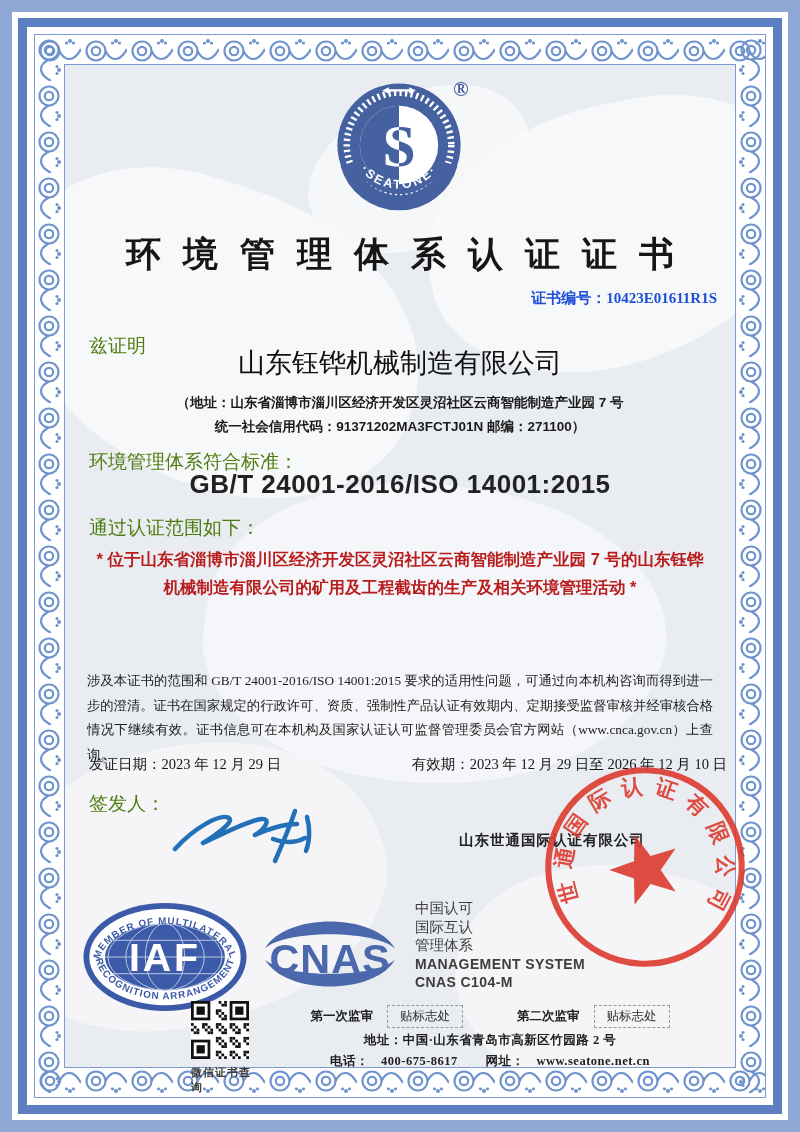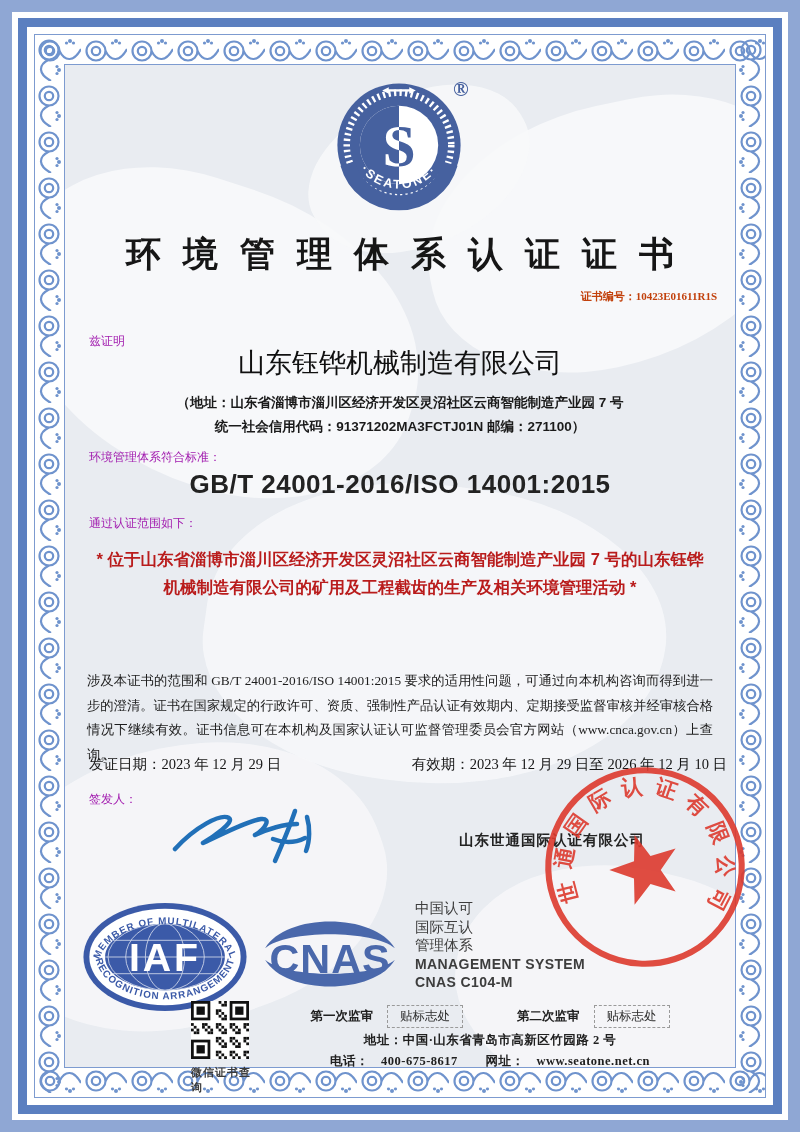--- a/index.html
+++ b/index.html
@@ -27,22 +27,22 @@
   .wm .w2 { width: 380px; height: 260px; right: -70px; top: 40px; border-radius: 60% 45% 65% 50%; transform: rotate(-12deg); }
   .wm .w3 { width: 460px; height: 300px; left: 140px; top: 420px; border-radius: 55% 48% 62% 45%; transform: rotate(8deg); opacity: .85; }
   .wm .w4 { width: 400px; height: 280px; left: -80px; top: 680px; border-radius: 50% 62% 45% 58%; transform: rotate(-20deg); opacity: .8; }
   .wm .w5 { width: 340px; height: 240px; right: -60px; bottom: -40px; border-radius: 58% 46% 60% 50%; transform: rotate(14deg); opacity: .8; }
   .wm .w6 { width: 230px; height: 150px; left: 240px; top: 30px; border-radius: 48% 60% 52% 64%; transform: rotate(-30deg); opacity: .9; }
 
   .abs { position: absolute; }
   .center { width: 100%; text-align: center; font-weight: bold; }
 
   .title { top: 166px; font-size: 35px; font-weight: bold; letter-spacing: 22px; padding-left: 22px; color: #161616; font-family: "Liberation Sans", sans-serif; }
-  .certno { top: 224px; right: 18px; font-size: 11px; font-weight: bold; color: #c2410c; }
-  .label { font-size: 12px; color: #a21caf; }
+  .certno { top: 224px; right: 18px; font-size: 15px; font-weight: bold; color: #1d4ed8; }
+  .label { font-size: 19px; color: #4d7c0f; }
   .company { top: 280px; font-size: 27px; font-weight: normal; color: #101010; font-family: "Liberation Sans", sans-serif; }
   .addr { font-size: 13.5px; font-weight: bold; color: #1a1a1a; font-family: "Liberation Sans", sans-serif; }
   .standard { top: 404px; font-size: 26px; color: #222; font-family: "Liberation Sans", sans-serif; letter-spacing: .5px; }
   .scope { font-size: 16.5px; font-weight: bold; color: #b91c1c; font-family: "Liberation Sans", sans-serif; }
   .legal { top: 604px; left: 22px; right: 22px; font-size: 13.3px; line-height: 24.5px; color: #1c1c1c; text-align: justify; }
   .dates { top: 690px; left: 24px; right: 8px; font-size: 14.5px; color: #151515; font-family: Liberation Serif, serif; }
   .dates .right { float: right; }
   .issuer { top: 766px; left: 394px; font-size: 14.5px; font-weight: bold; color: #222; letter-spacing: 1px; }
 
   .cnas-text { top: 834px; left: 350px; color: #3d3d3d; line-height: 18.5px; font-family: "Liberation Sans", sans-serif; font-size: 14.5px; }

